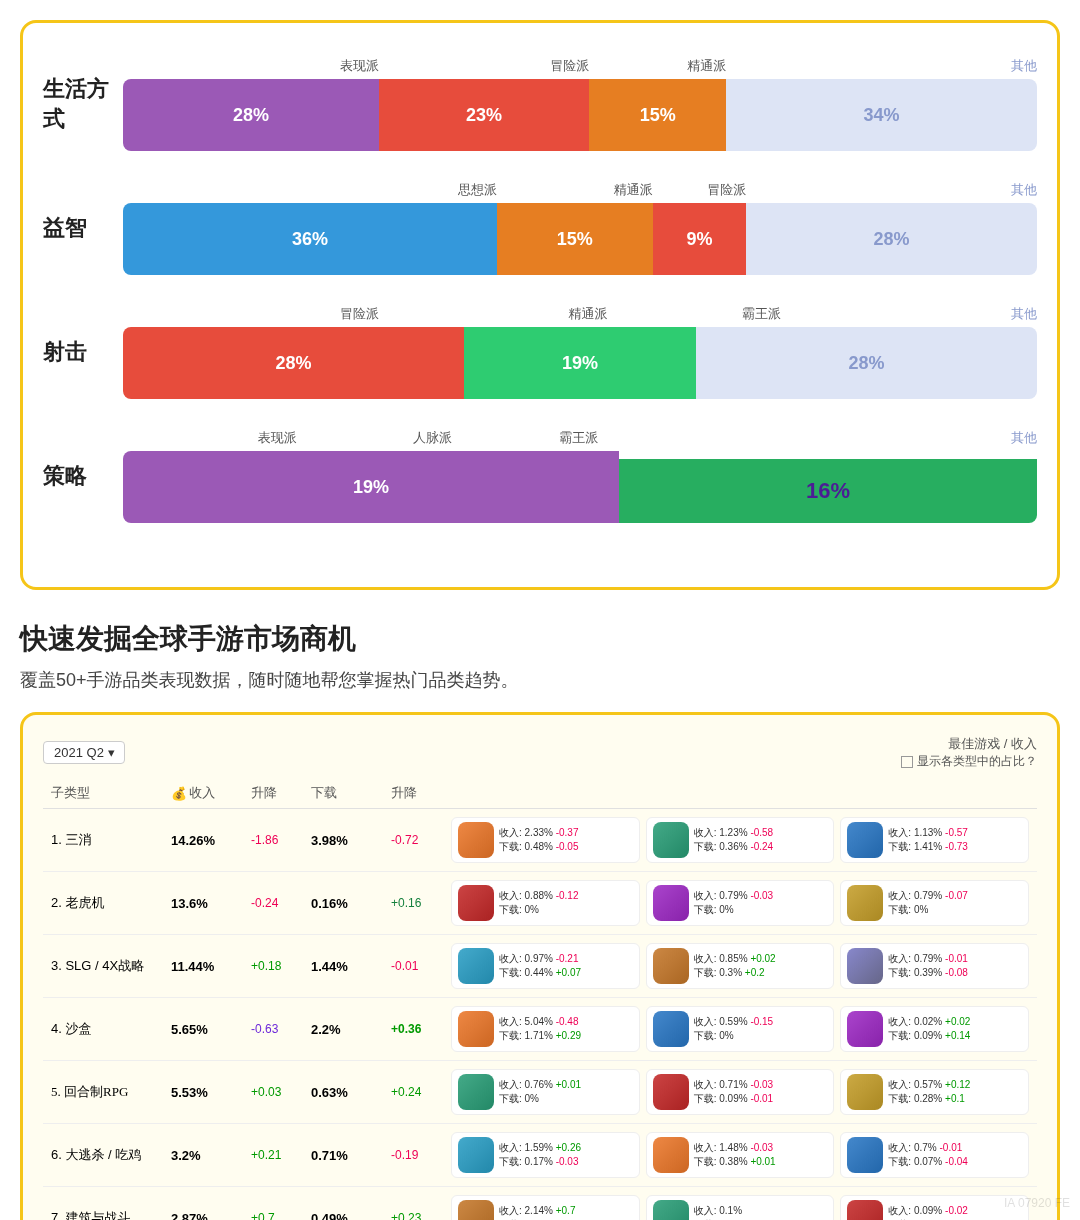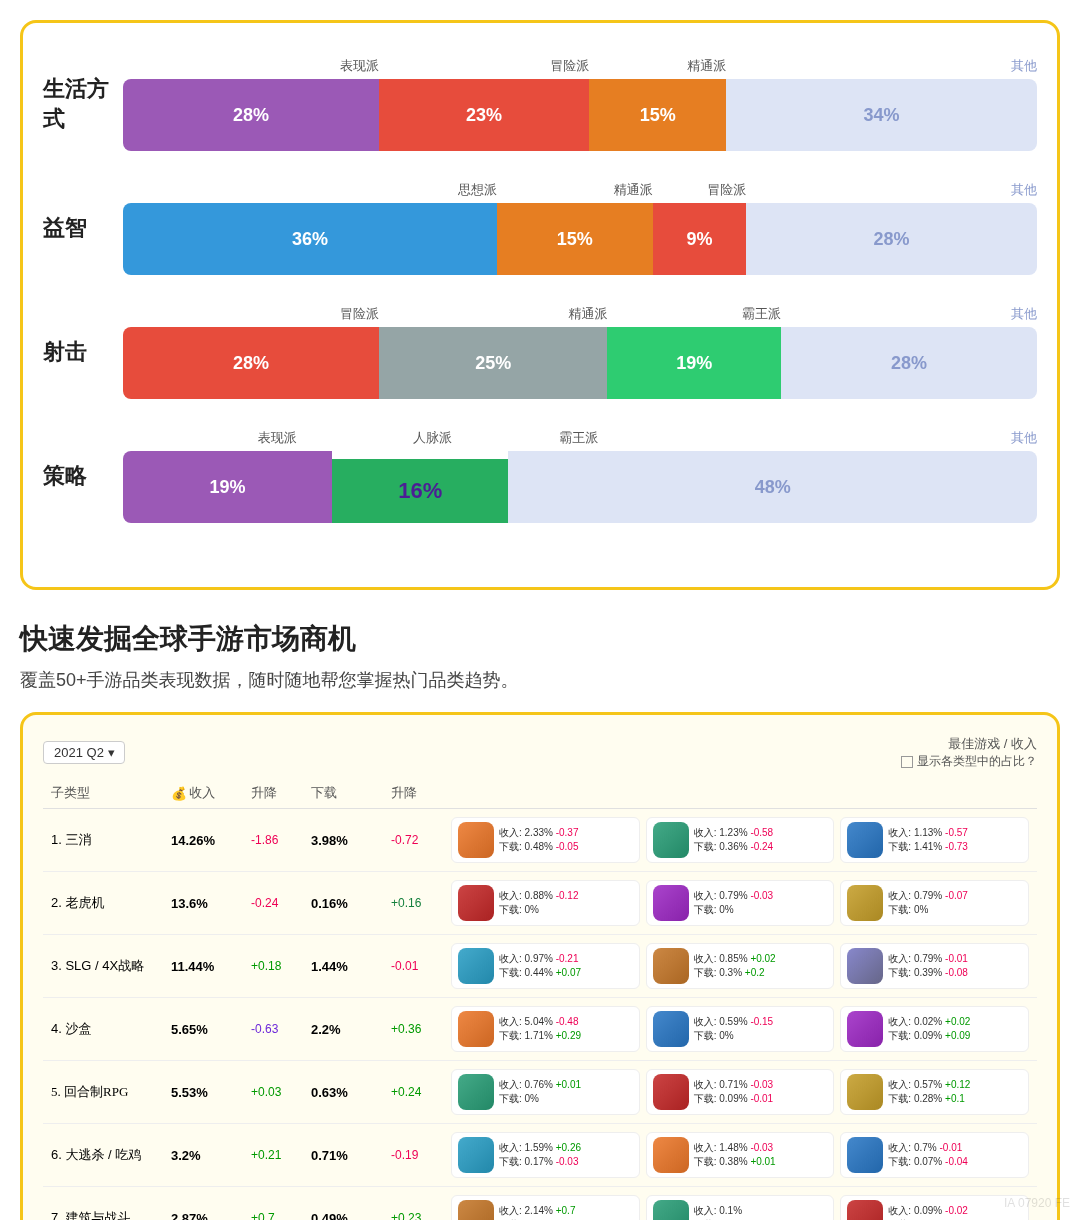--- a/index.html
+++ b/index.html
@@ -250,39 +250,37 @@
         <div class="chart-row-label">射击</div>
         <div class="chart-area">
           <div class="chart-labels" style="display: flex; width: 100%;">
             <span style="flex: 28 0 0px;">冒险派</span>
             <span style="flex: 25 0 0px;">精通派</span>
             <span style="flex: 19 0 0px;">霸王派</span>
             <span style="flex: 28 0 0px; color: rgb(136, 153, 204);">其他</span>
           </div>
           <div class="chart-bar-container bar-with-chars" style="height: 72px; display: flex; border-radius: 8px; overflow: hidden; position: relative;">
             <div style="flex: 28 0 0px; background: rgb(231, 76, 60); display: flex; align-items: center; justify-content: center; font-size: 18px; font-weight: bold; color: rgb(255, 255, 255);">28%</div>
-            <div style="flex: 25 0 0px; background: rgb(149, 165, 166); display: flex; align-items: center; justify-content: center; font-size: 18px; font-weight: bold; color: rgb(255, 255, 255);">25%</div>
             <div style="flex: 19 0 0px; background: rgb(46, 204, 113); display: flex; align-items: center; justify-content: center; font-size: 18px; font-weight: bold; color: rgb(255, 255, 255);">19%</div>
             <div style="flex: 28 0 0px; background: rgb(221, 228, 245); display: flex; align-items: center; justify-content: center; font-size: 18px; font-weight: bold; color: rgb(136, 153, 204);">28%</div>
           </div>
         </div>
       </div>
       <div class="chart-row">
         <div class="chart-row-label">策略</div>
         <div class="chart-area">
           <div class="chart-labels" style="display: flex; width: 100%;">
             <span style="flex: 19 0 0px;">表现派</span>
             <span style="flex: 17 0 0px;">人脉派</span>
             <span style="flex: 16 0 0px;">霸王派</span>
             <span style="flex: 48 0 0px; color: rgb(136, 153, 204);">其他</span>
           </div>
           <div class="chart-bar-container bar-with-chars" style="height: 72px; display: flex; border-radius: 8px; overflow: hidden; position: relative;">
             <div style="flex: 19 0 0px; background: rgb(155, 89, 182); display: flex; align-items: center; justify-content: center; font-size: 18px; font-weight: bold; color: rgb(255, 255, 255);">19%</div>
             <div style="flex: 16 0 0px; background: rgb(39, 174, 96); display: flex; align-items: center; justify-content: center; font-size: 22px; font-weight: bold; color: #4c1d95; margin-top: 8px;">16%</div>
-            <div style="flex: 48 0 0px; background: rgb(221, 228, 245); display: flex; align-items: center; justify-content: center; font-size: 18px; font-weight: bold; color: rgb(136, 153, 204);">48%</div>
           </div>
         </div>
       </div>
     </div>
 </div>
 
 <div class="promo-section">
   <div class="promo-title">快速发掘全球手游市场商机</div>
   <div class="promo-subtitle">覆盖50+手游品类表现数据，随时随地帮您掌握热门品类趋势。</div>
 </div>
@@ -387,34 +385,34 @@
                 <div class="game-stats" style="white-space: pre-line; font-size: 10px; line-height: 1.4;">收入: 0.79% <span style="color:#e05">-0.01</span><br>下载: 0.39% <span style="color:#e05">-0.08</span></div>
               </div>
             </div>
           </td>
         </tr>
         <tr>
           <td style="font-size: 13px;">4. 沙盒</td>
           <td style="font-weight: bold;">5.65%</td>
           <td style="color: #6d28d9; font-size: 12px;">-0.63</td>
           <td style="font-weight: bold;">2.2%</td>
-          <td style="color: rgb(0, 153, 0); font-size: 12px;">+0.36</td>
+          <td style="color: rgb(0, 153, 0); font-size: 12px; font-weight: bold;">+0.36</td>
           <td colspan="3">
             <div class="games-col">
               <div class="game-entry">
                 <div class="game-icon game-icon-1"></div>
                 <div class="game-stats" style="white-space: pre-line; font-size: 10px; line-height: 1.4;">收入: 5.04% <span style="color:#e05">-0.48</span><br>下载: 1.71% <span style="color:#090">+0.29</span></div>
               </div>
               <div class="game-entry">
                 <div class="game-icon game-icon-3"></div>
                 <div class="game-stats" style="white-space: pre-line; font-size: 10px; line-height: 1.4;">收入: 0.59% <span style="color:#e05">-0.15</span><br>下载: 0%</div>
               </div>
               <div class="game-entry">
                 <div class="game-icon game-icon-5"></div>
-                <div class="game-stats" style="white-space: pre-line; font-size: 10px; line-height: 1.4;">收入: 0.02% <span style="color:#090">+0.02</span><br>下载: 0.09% <span style="color:#090">+0.09</span></div>
+                <div class="game-stats" style="white-space: pre-line; font-size: 10px; line-height: 1.4;">收入: 0.02% <span style="color:#090">+0.02</span><br>下载: 0.09% <span style="color:#090">+0.14</span></div>
               </div>
             </div>
           </td>
         </tr>
         <tr>
           <td style="font-size: 13px; font-family: Liberation Serif, serif;">5. 回合制RPG</td>
           <td style="font-weight: bold;">5.53%</td>
           <td style="color: rgb(0, 153, 0); font-size: 12px;">+0.03</td>
           <td style="font-weight: bold;">0.63%</td>
           <td style="color: rgb(0, 153, 0); font-size: 12px;">+0.24</td>

